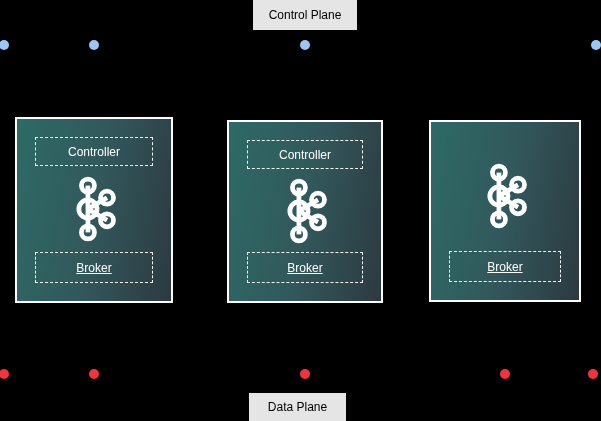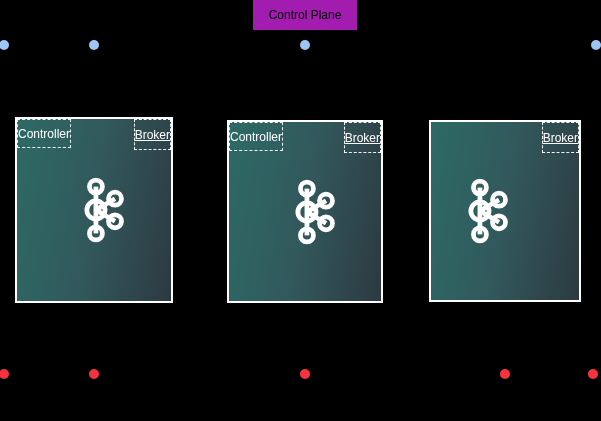--- a/index.html
+++ b/index.html
@@ -1,37 +1,37 @@
 <!DOCTYPE html>
 <html><head>
 <meta charset="utf-8">
 <style>
   html,body{margin:0;padding:0;background:#000;}
   #canvas{
     position:relative;width:601px;height:421px;background:#000;
     overflow:hidden;font-family:"Liberation Sans",sans-serif;
   }
   .plane-label{
-    position:absolute;background:#a21caf;color:#000;
+    position:absolute;background:#e5e5e5;color:#000;
     display:flex;align-items:center;justify-content:center;
     font-size:12px;
   }
   #control-plane-label{left:253px;top:0;width:104px;height:30px;}
   #data-plane-label{left:249px;top:393px;width:97px;height:28px;}
 
   .dot{position:absolute;border-radius:50%;}
   .dot.row{width:10px;height:10px;}
   .dot.blue{background:#9cc7f5;}
   .dot.red{background:#f5333f;}
 
   .node{
     position:absolute;box-sizing:border-box;
-    border:2px solid #ffffff;padding:0;
+    border:2px solid #ffffff;padding:18px;
     background:linear-gradient(100deg,#2d6a66 0%,#32585c 50%,#2c3a40 100%);
-    display:flex;
+    display:flex;flex-direction:column;
   }
   .section{
     box-sizing:border-box;border:1px dashed rgba(255,255,255,0.95);
     display:flex;align-items:center;justify-content:center;
     color:#ffffff;font-size:12px;flex:0 0 auto;
   }
   .section.controller{height:29px;}
   .section.broker{height:31px;text-decoration:underline;}
   .node-body{flex:1 1 auto;display:flex;align-items:center;justify-content:center;}
   .anchor{
@@ -41,20 +41,23 @@
   .anchor.top{top:-5px;}
   .anchor.bottom{bottom:-5px;}
 </style>
 </head>
 <body>
 
 <div id="canvas">
 
   <div id="control-plane-label" class="plane-label">
     <span>Control Plane</span>
+  </div>
+  <div id="data-plane-label" class="plane-label">
+    <span>Data Plane</span>
   </div>
 
   <span class="dot row blue" style="left:-1px;top:40px;"></span>
   <span class="dot row blue" style="left:89px;top:40px;"></span>
   <span class="dot row blue" style="left:300px;top:40px;"></span>
   <span class="dot row blue" style="left:591px;top:40px;"></span>
 
   <span class="dot row red" style="left:-1px;top:369px;"></span>
   <span class="dot row red" style="left:89px;top:369px;"></span>
   <span class="dot row red" style="left:300px;top:369px;"></span>

